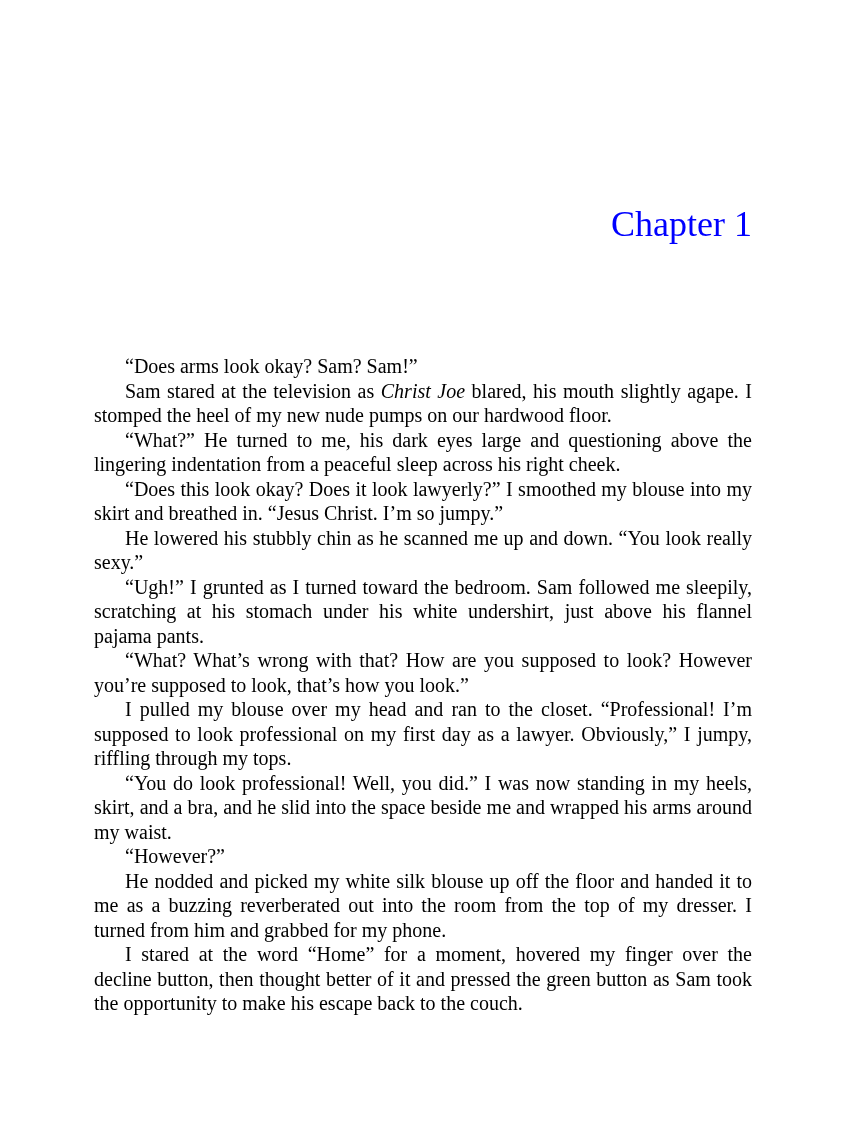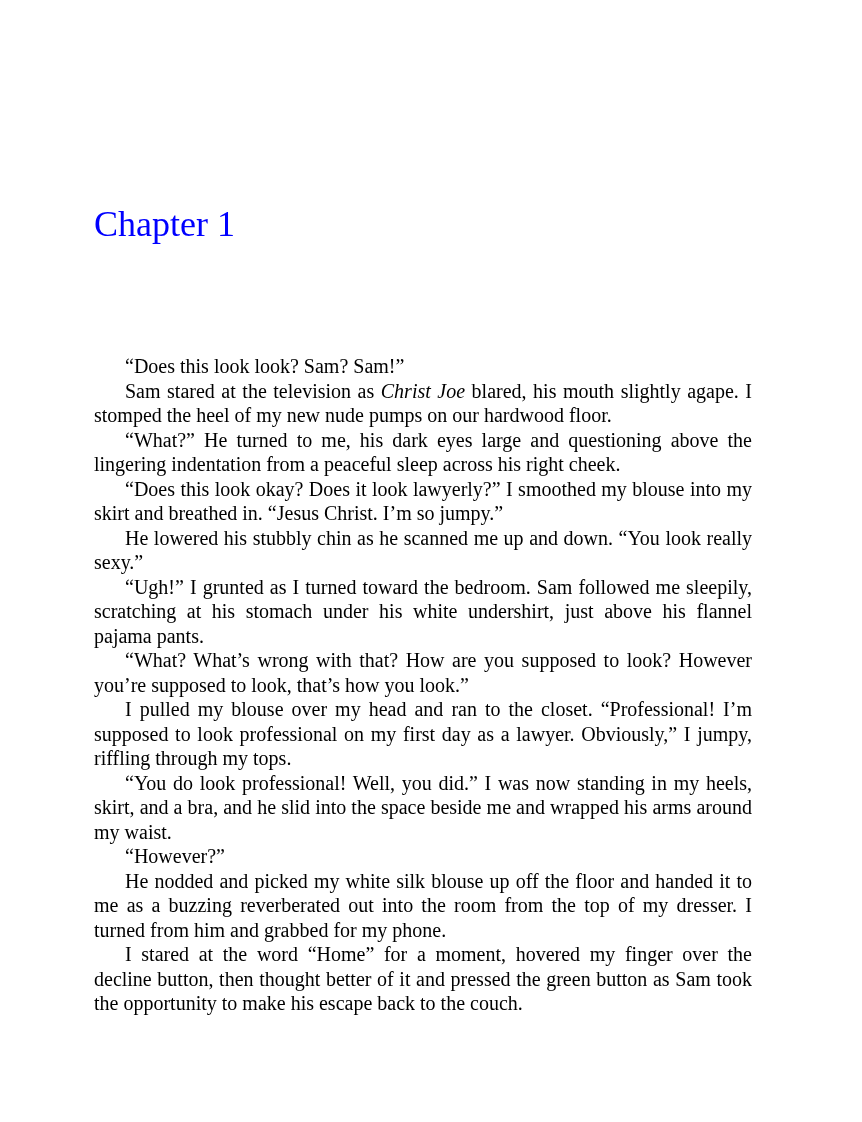--- a/index.html
+++ b/index.html
@@ -18,21 +18,21 @@
   }
   .chapter-heading {
     position: absolute;
     top: 203px;
     left: 94px;
     width: 658px;
     margin: 0;
     font-size: 36px;
     font-weight: 400;
     line-height: 1.2;
-    text-align: left;
+    text-align: right;
   }
   .body-text {
     position: absolute;
     top: 354px;
     left: 94px;
     width: 658px;
     font-size: 20px;
     line-height: 24.5px;
     text-align: justify;
   }
@@ -45,21 +45,21 @@
     font-style: italic;
   }
 </style>
 </head>
 <body>
 
 <main class="page">
   <h1 class="chapter-heading" style="color: rgb(0, 0, 255);">Chapter 1</h1>
 
   <section class="body-text">
-    <p>“Does this look look? Sam? Sam!”</p>
+    <p>“Does arms look okay? Sam? Sam!”</p>
     <p><span>Sam stared at the television as </span><em>Christ Joe</em><span> blared, his mouth slightly agape. I stomped the heel of my new nude pumps on our hardwood floor.</span></p>
     <p>“What?” He turned to me, his dark eyes large and questioning above the lingering indentation from a peaceful sleep across his right cheek.</p>
     <p>“Does this look okay? Does it look lawyerly?” I smoothed my blouse into my skirt and breathed in. “Jesus Christ. I’m so jumpy.”</p>
     <p>He lowered his stubbly chin as he scanned me up and down. “You look really sexy.”</p>
     <p>“Ugh!” I grunted as I turned toward the bedroom. Sam followed me sleepily, scratching at his stomach under his white undershirt, just above his flannel pajama pants.</p>
     <p>“What? What’s wrong with that? How are you supposed to look? However you’re supposed to look, that’s how you look.”</p>
     <p>I pulled my blouse over my head and ran to the closet. “Professional! I’m supposed to look professional on my first day as a lawyer. Obviously,” I jumpy, riffling through my tops.</p>
     <p>“You do look professional! Well, you did.” I was now standing in my heels, skirt, and a bra, and he slid into the space beside me and wrapped his arms around my waist.</p>
     <p>“However?”</p>
     <p>He nodded and picked my white silk blouse up off the floor and handed it to me as a buzzing reverberated out into the room from the top of my dresser. I turned from him and grabbed for my phone.</p>

